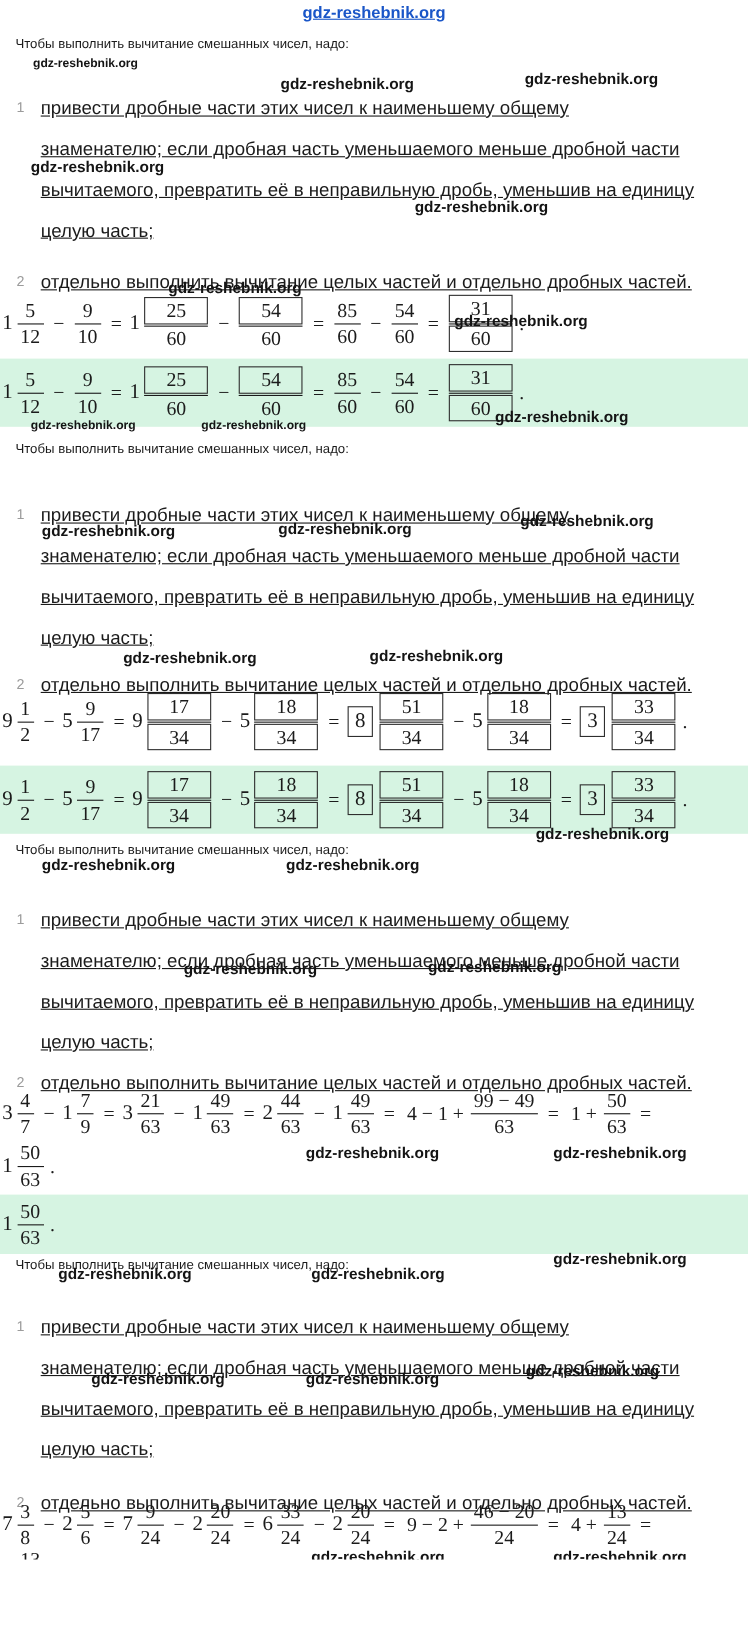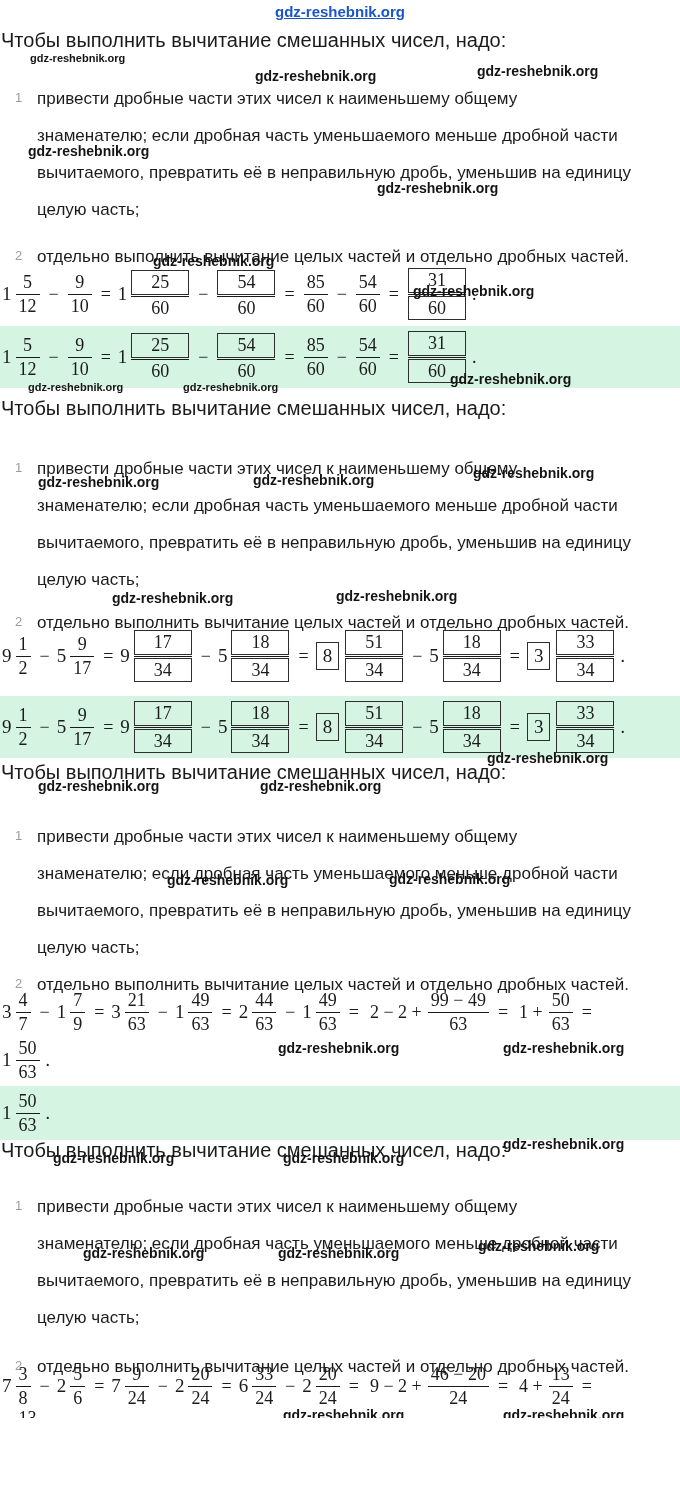--- a/index.html
+++ b/index.html
@@ -1,25 +1,25 @@
 <!DOCTYPE html>
 <html><head>
 <meta charset="utf-8">
 <style>
   html,body{margin:0;padding:0;background:#fff;}
   .page{position:relative;width:680px;height:1418px;overflow:hidden;background:#fff;
         font-family:"Liberation Sans",sans-serif;color:#1b1b1b;}
   .toplink{position:absolute;top:3px;left:50%;transform:translateX(-50%);
            color:#1a56c8;font-weight:700;font-size:15px;text-decoration:underline;cursor:pointer;}
   .blk{position:absolute;left:0;width:680px;box-sizing:border-box;}
-  .heading{font-size:20px;padding-left:1px;line-height:20px;}
+  .heading{font-size:12px;padding-left:14px;line-height:20px;}
   .item{display:flex;padding-left:15px;}
   .marker{width:22px;flex:none;color:#9b9b9b;font-size:13px;padding-top:10px;}
   .lines{font-size:17px;}
-  .ln{line-height:37px;height:37px;white-space:nowrap;}
+  .ln{line-height:37px;height:37px;white-space:nowrap;text-decoration:underline;}
   .formula{display:flex;align-items:center;flex-wrap:wrap;
            font-family:"Liberation Serif",serif;font-size:18px;padding-left:2px;}
   .green{background:#d6f4e2;padding:5px 0;}
   .wm{position:absolute;font-weight:700;color:#141414;white-space:nowrap;}
   .wm-m{font-size:14px;}
   .wm-s{font-size:11px;}
   .frac{display:inline-flex;flex-direction:column;align-items:center;margin:0 2px;}
   .num,.den{padding:0 3px;line-height:1.15;text-align:center;}
   .bar{align-self:stretch;border-top:1.6px solid #1a1a1a;margin:1px 0;height:0;}
   .boxed{border:1.4px solid #2e2e2e;padding:1px 19px;}
@@ -368,21 +368,21 @@
       <span class="op">−</span>
       <span class="mixed">
         <span class="whole">1</span>
         <span class="frac">
           <span class="num">49</span>
           <span class="bar"></span>
           <span class="den">63</span>
         </span>
       </span>
       <span class="op">=</span>
-      <span class="ftxt">2 − 2 +</span>
+      <span class="ftxt">4 − 1 +</span>
       <span class="frac">
         <span class="num">99 − 49</span>
         <span class="bar"></span>
         <span class="den">63</span>
       </span>
       <span class="op">=</span>
       <span class="ftxt">1 +</span>
       <span class="frac">
         <span class="num">50</span>
         <span class="bar"></span>

